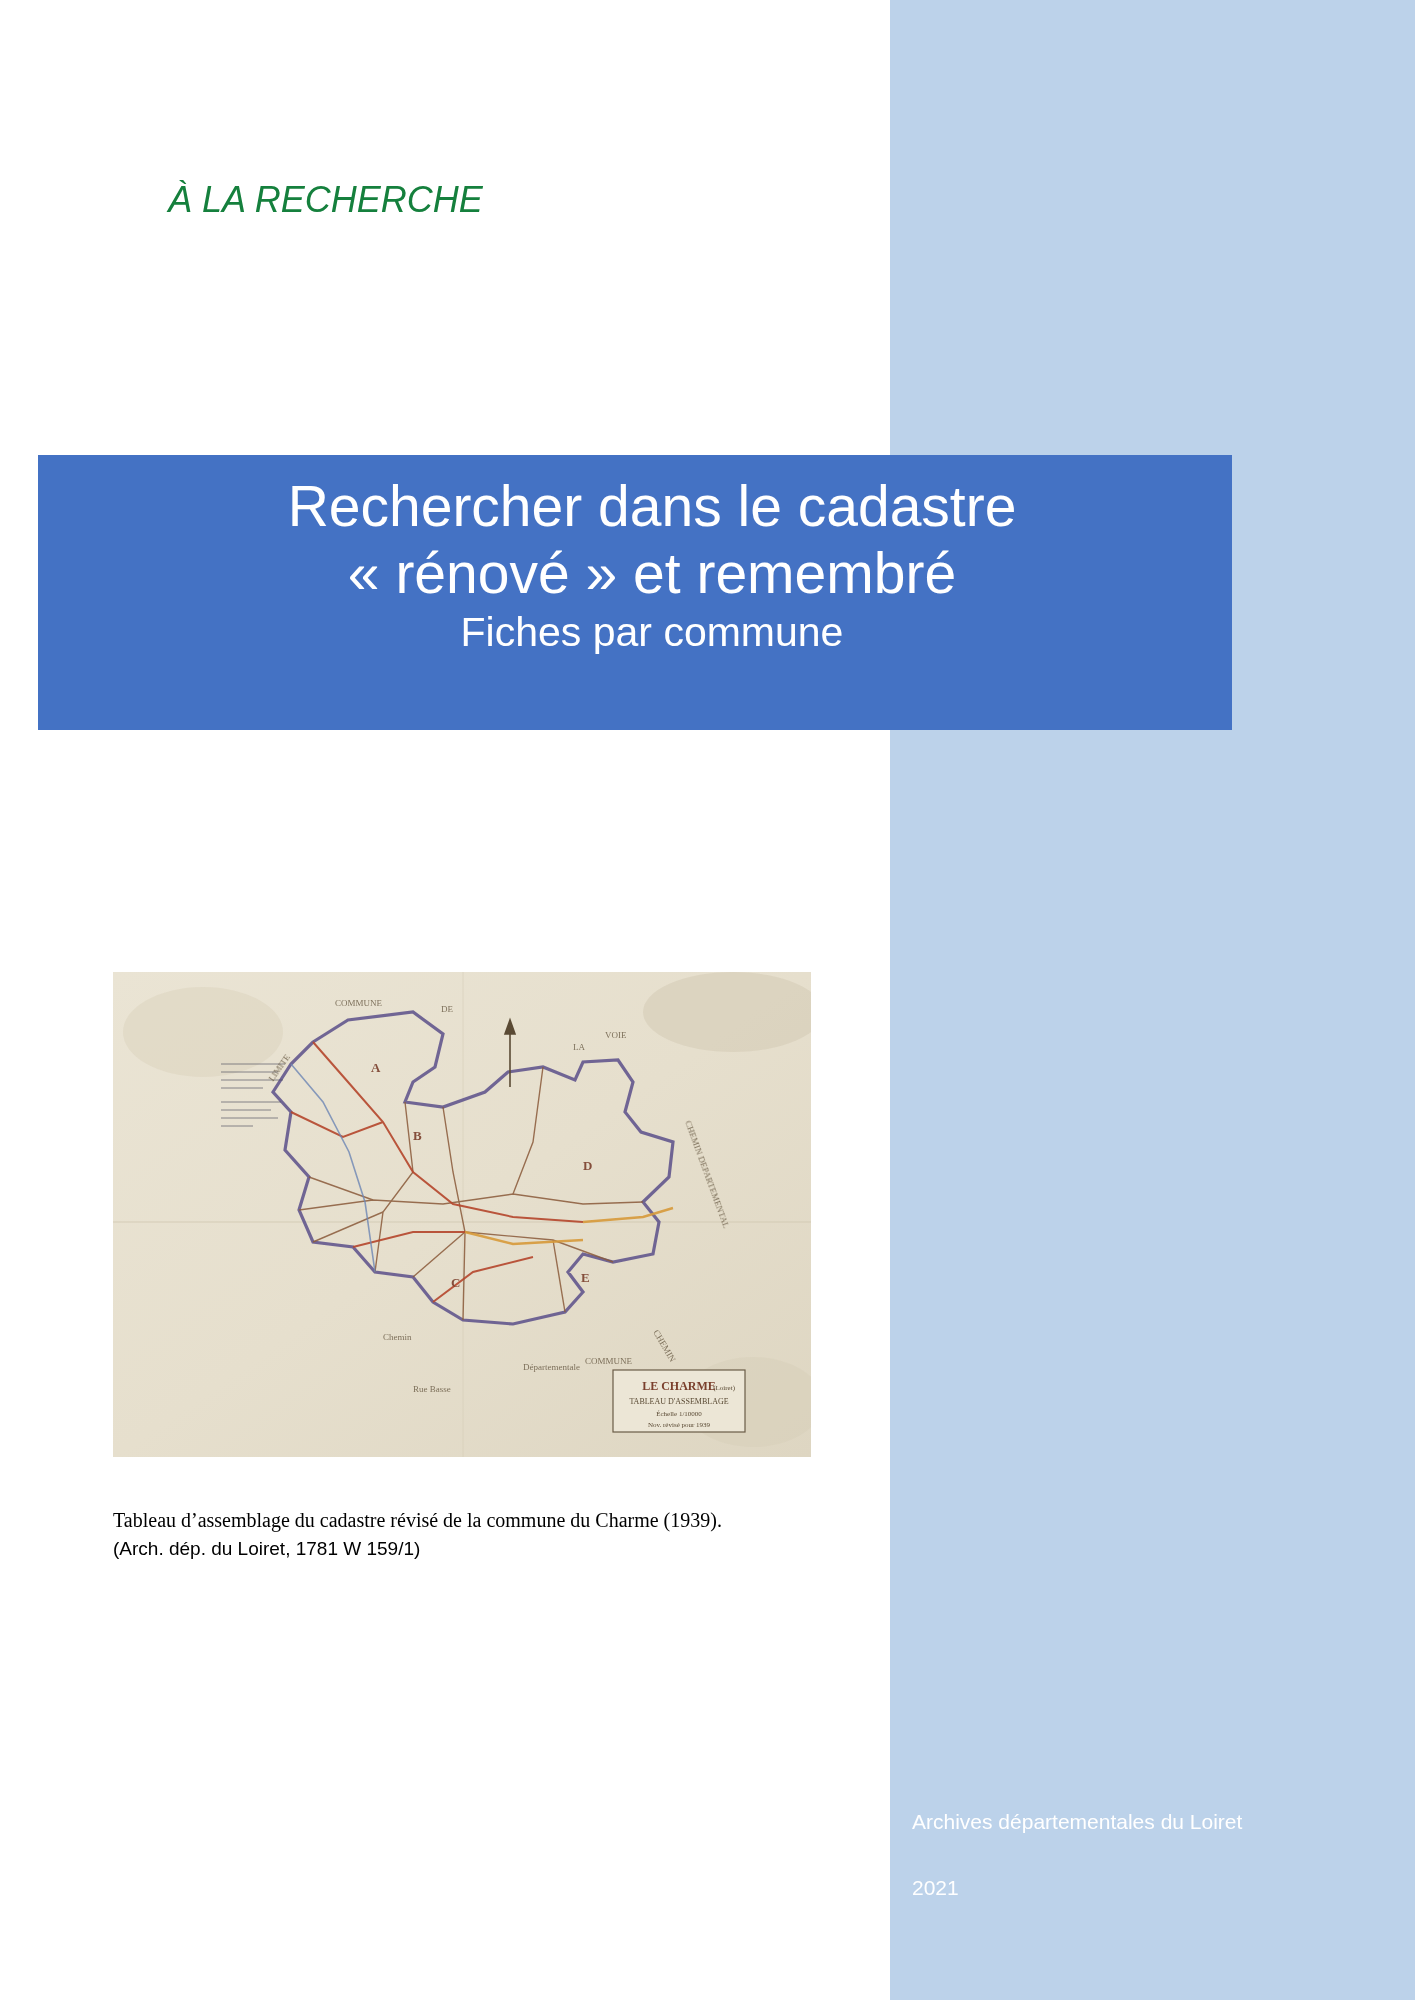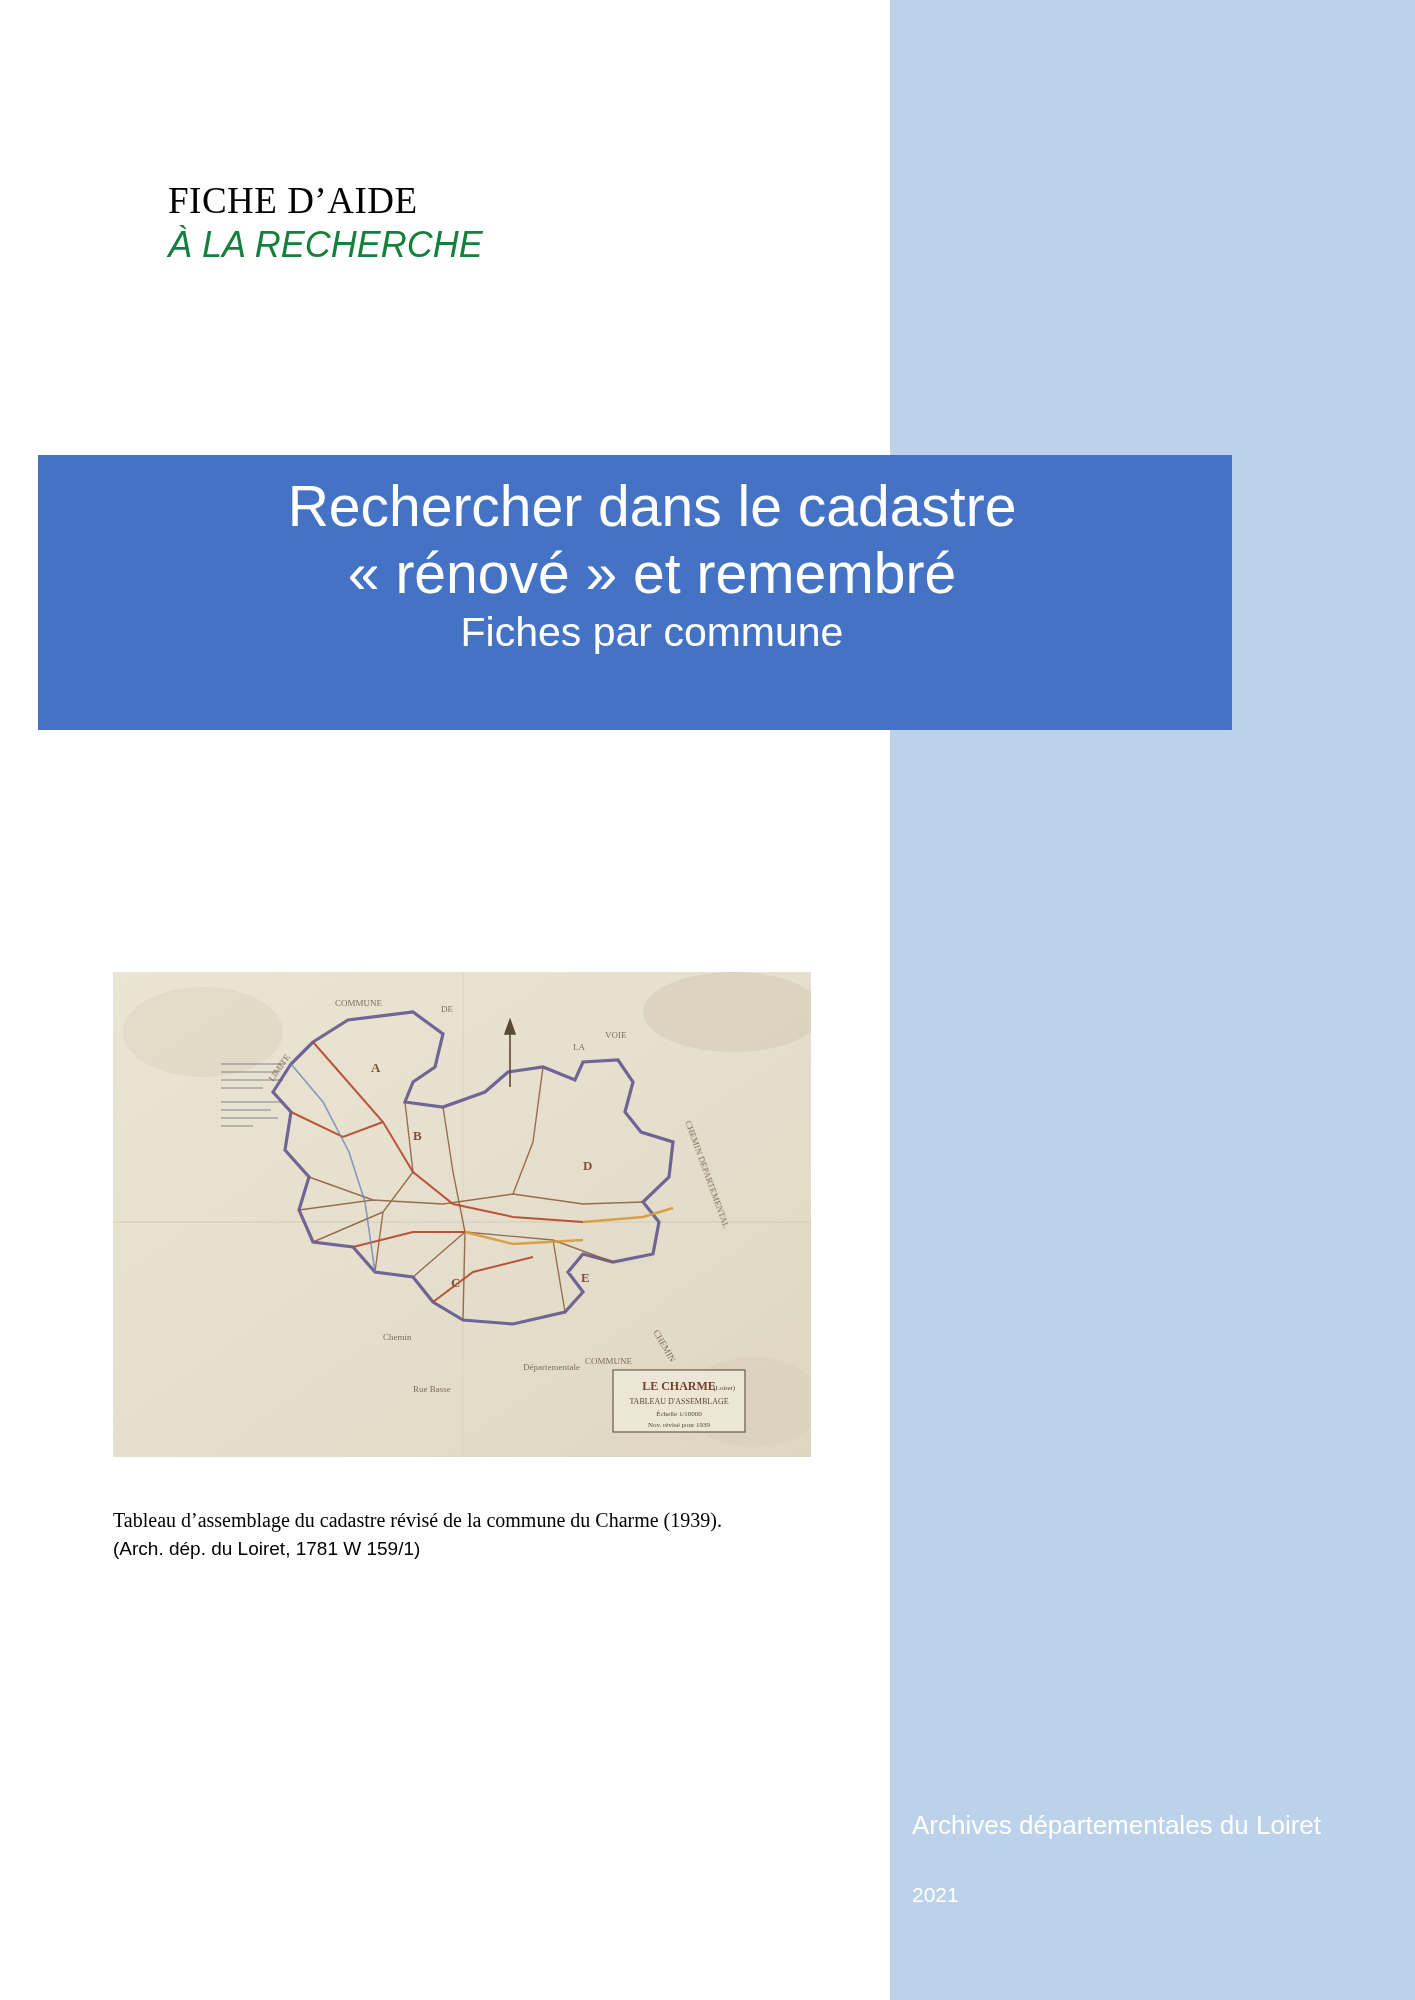--- a/index.html
+++ b/index.html
@@ -126,38 +126,37 @@
 
   
   .footer {
     position: absolute;
     left: 912px;
     top: 1810px;
     z-index: 6;
   }
   .footer .org {
     color: #ffffff;
-    font-size: 26px;
+    font-size: 21px;
     font-family: "Liberation Sans", sans-serif;
     white-space: nowrap;
   }
   .footer .year {
     color: #ffffff;
     font-size: 21px;
     font-family: "Liberation Sans", sans-serif;
     margin-top: 42px;
   }
 </style>
 </head>
 <body>
 
 <div class="side-band"></div>
 
 <div class="doc-header">
-  <div class="line1">FICHE D’AIDE</div>
   <div class="line2">À LA RECHERCHE</div>
 </div>
 
 <div class="title-banner">
   <div class="t-line">Rechercher dans le cadastre</div>
   <div class="t-line">«&nbsp;rénové&nbsp;» et remembré</div>
   <div class="t-sub">Fiches par commune</div>
 </div>
 
 <div class="figure">

